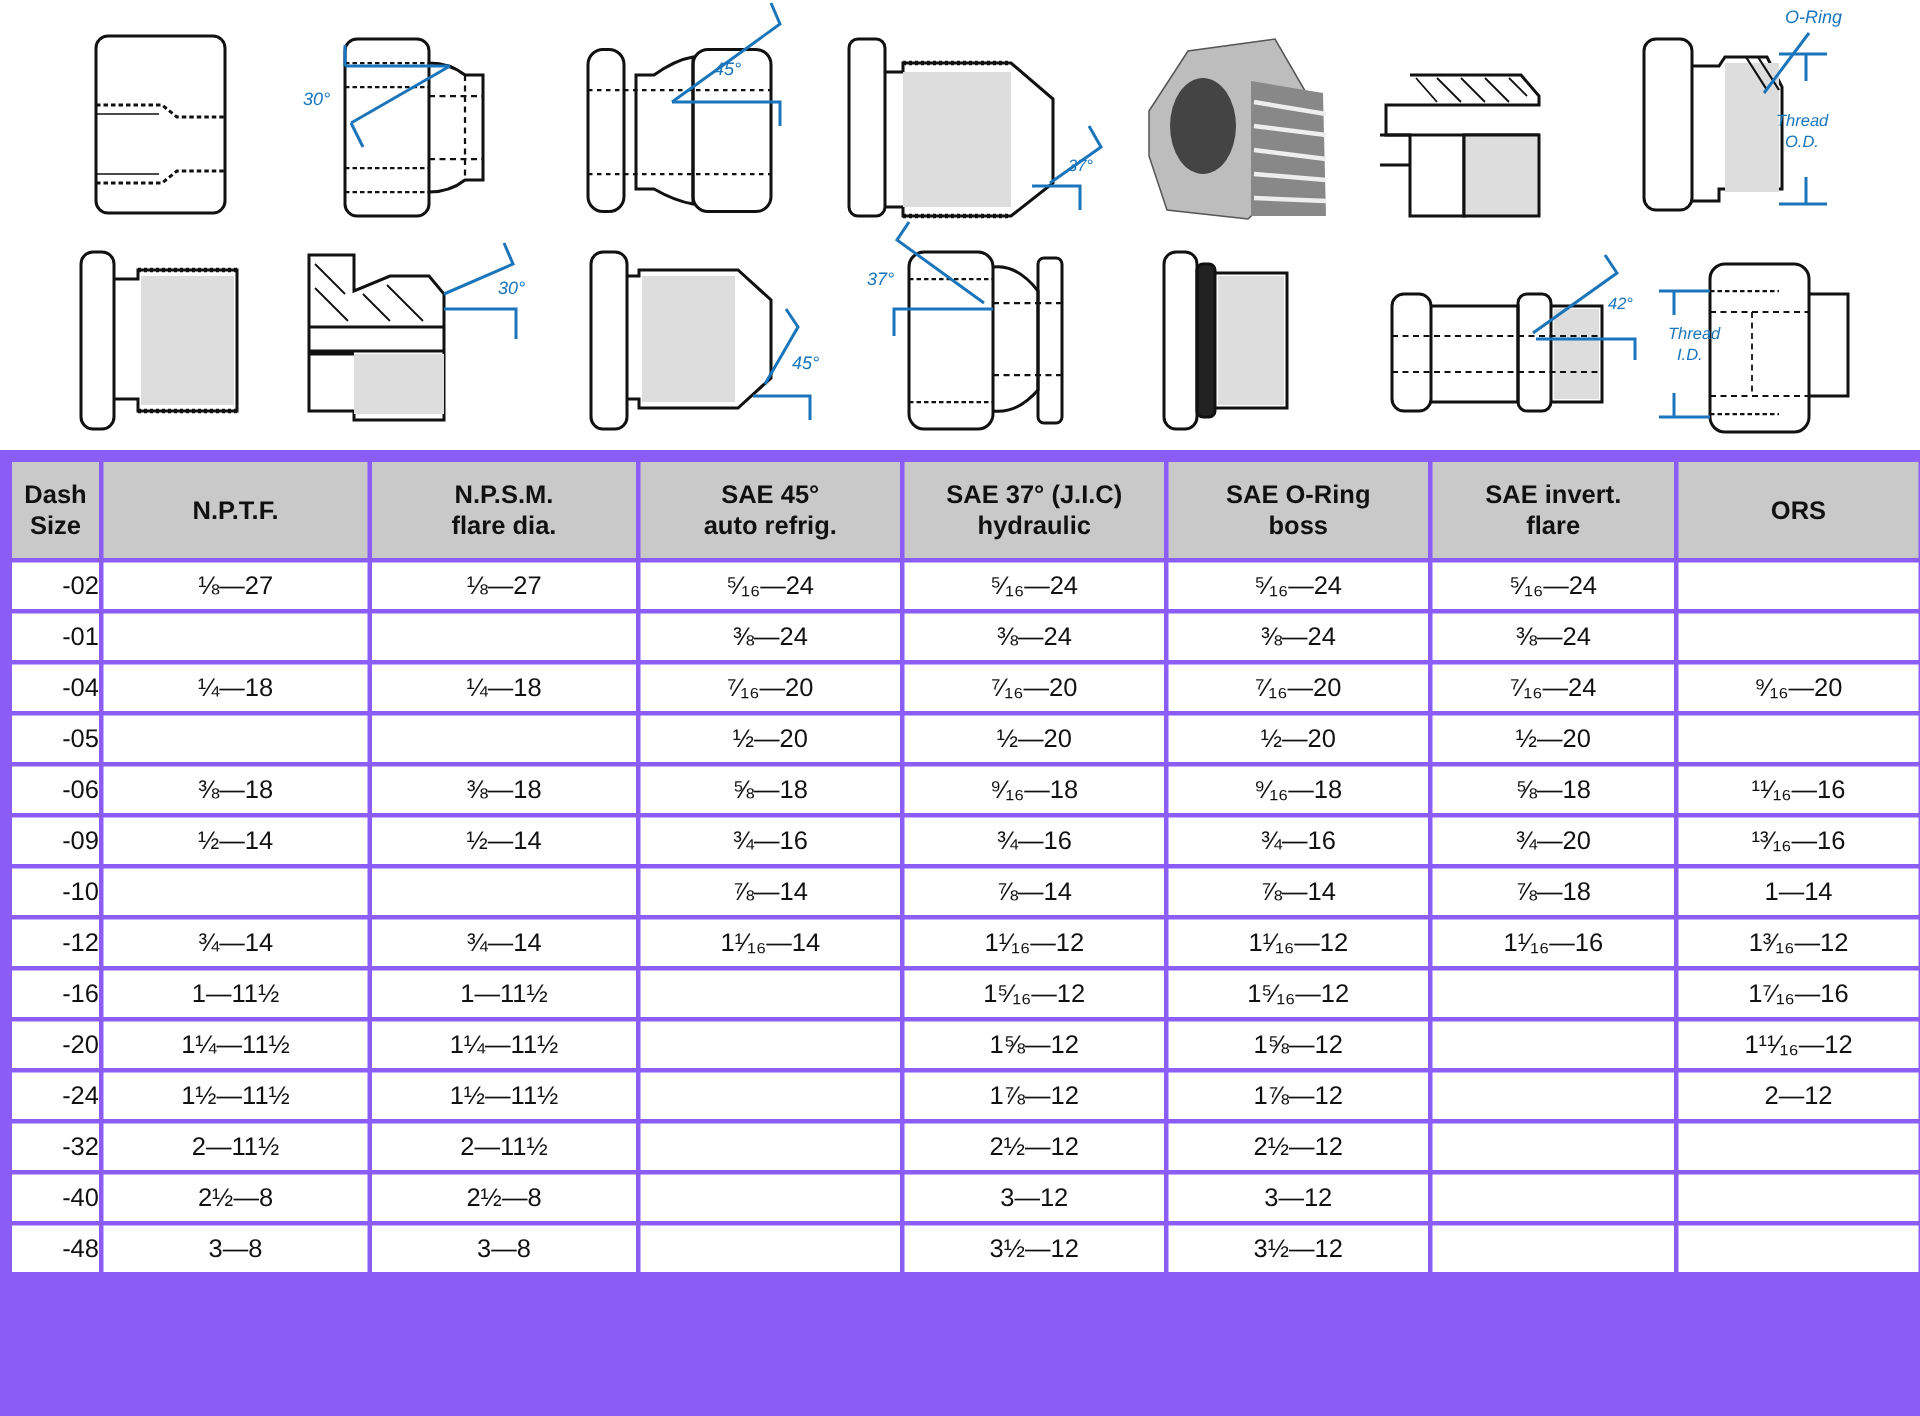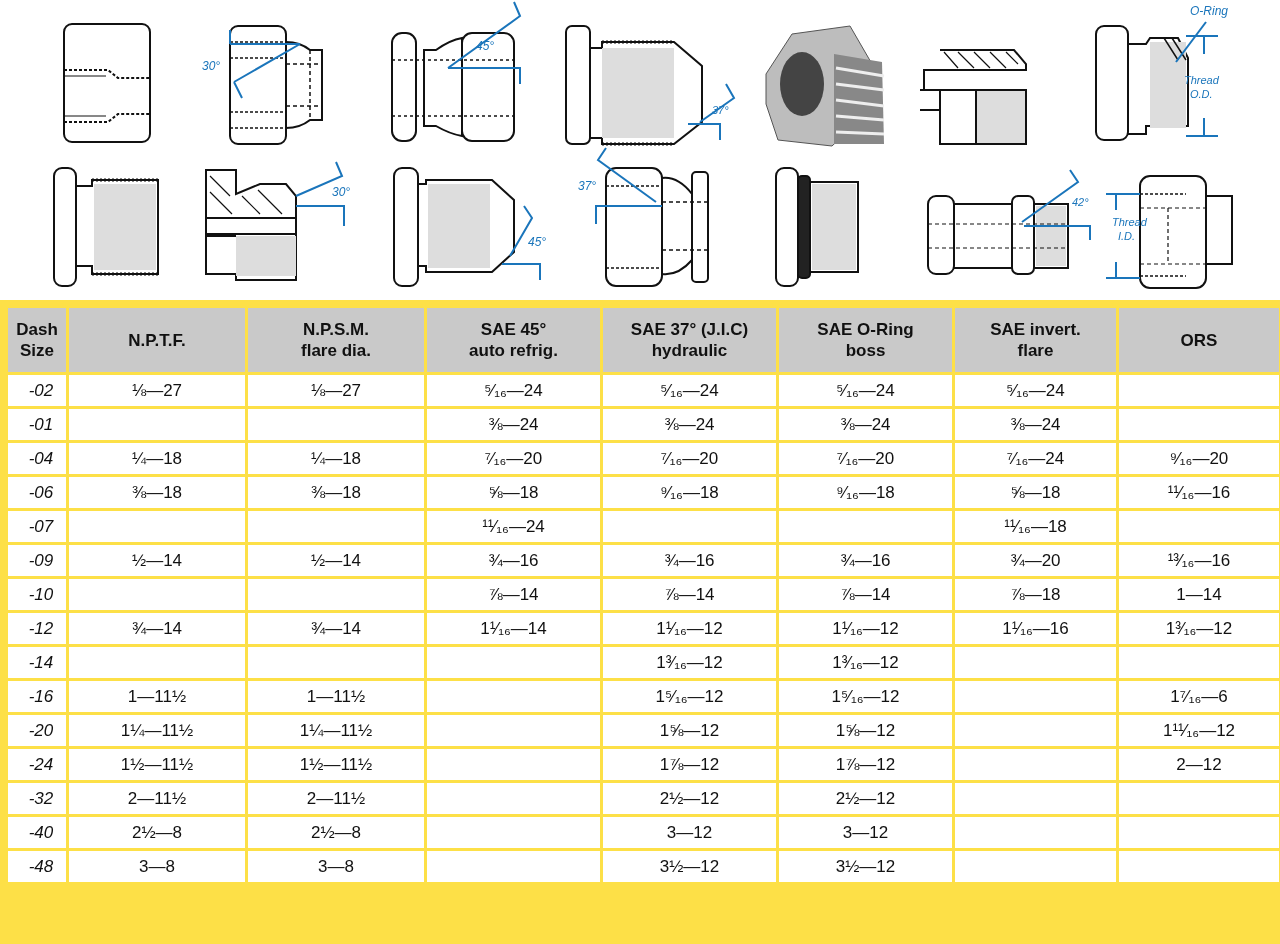--- a/index.html
+++ b/index.html
@@ -1,25 +1,25 @@
 <!DOCTYPE html>
 <html><head>
 <meta charset="utf-8">
 <style>
   html,body{margin:0;padding:0;background:#fff;}
   body{width:1280px;height:944px;overflow:hidden;position:relative;font-family:"Liberation Sans",sans-serif;}
   #diagrams{position:absolute;left:0;top:0;width:1280px;height:300px;background:#fff;}
   .fig{position:absolute;font-style:italic;}
   .fig svg{display:block;overflow:visible;}
-  #table-wrap{position:absolute;left:0;top:300px;width:1280px;height:644px;background:#fde047;}
+  #table-wrap{position:absolute;left:0;top:300px;width:1280px;height:644px;background:#8b5cf6;}
   table{position:absolute;left:5px;top:5px;border-collapse:separate;border-spacing:3px;width:1272px;table-layout:fixed;}
   th{background:#c9c9c9;color:#111;font-weight:bold;font-size:17px;line-height:21px;height:64px;text-align:center;vertical-align:middle;padding:0 2px;}
   th.dash{text-align:center;}
   td{background:#fff;color:#111;font-size:17px;height:31px;text-align:center;vertical-align:middle;padding:0;}
-  td.dash{text-align:center;padding-left:8px;font-style:italic;}
+  td.dash{text-align:right;padding-left:8px;}
 </style>
 </head>
 <body>
 
 <div id="diagrams">
 
   <div class="fig" style="left:62px;top:22px">
     <svg width="92" height="122" viewBox="0 0 92 122">
         <g fill="none" stroke="#111" stroke-width="2">
       <rect x="2" y="2" width="86" height="118" rx="8"></rect>
@@ -262,40 +262,40 @@
           <td class="dash">-04</td>
           <td>¼—18</td>
           <td>¼—18</td>
           <td>⁷⁄₁₆—20</td>
           <td>⁷⁄₁₆—20</td>
           <td>⁷⁄₁₆—20</td>
           <td>⁷⁄₁₆—24</td>
           <td>⁹⁄₁₆—20</td>
         </tr>
         <tr>
+          <td class="dash">-05</td>
+          <td></td>
+          <td></td>
+          <td>½—20</td>
+          <td>½—20</td>
+          <td>½—20</td>
+          <td>½—20</td>
+          <td></td>
+        </tr>
+        <tr>
           <td class="dash">-06</td>
           <td>⅜—18</td>
           <td>⅜—18</td>
           <td>⅝—18</td>
           <td>⁹⁄₁₆—18</td>
           <td>⁹⁄₁₆—18</td>
           <td>⅝—18</td>
           <td>¹¹⁄₁₆—16</td>
         </tr>
         <tr>
-          <td class="dash">-07</td>
-          <td></td>
-          <td></td>
-          <td>¹¹⁄₁₆—24</td>
-          <td></td>
-          <td></td>
-          <td>¹¹⁄₁₆—18</td>
-          <td></td>
-        </tr>
-        <tr>
           <td class="dash">-09</td>
           <td>½—14</td>
           <td>½—14</td>
           <td>¾—16</td>
           <td>¾—16</td>
           <td>¾—16</td>
           <td>¾—20</td>
           <td>¹³⁄₁₆—16</td>
         </tr>
         <tr>
@@ -312,38 +312,28 @@
           <td class="dash">-12</td>
           <td>¾—14</td>
           <td>¾—14</td>
           <td>1¹⁄₁₆—14</td>
           <td>1¹⁄₁₆—12</td>
           <td>1¹⁄₁₆—12</td>
           <td>1¹⁄₁₆—16</td>
           <td>1³⁄₁₆—12</td>
         </tr>
         <tr>
-          <td class="dash">-14</td>
-          <td></td>
-          <td></td>
-          <td></td>
-          <td>1³⁄₁₆—12</td>
-          <td>1³⁄₁₆—12</td>
-          <td></td>
-          <td></td>
-        </tr>
-        <tr>
           <td class="dash">-16</td>
           <td>1—11½</td>
           <td>1—11½</td>
           <td></td>
           <td>1⁵⁄₁₆—12</td>
           <td>1⁵⁄₁₆—12</td>
           <td></td>
-          <td>1⁷⁄₁₆—6</td>
+          <td>1⁷⁄₁₆—16</td>
         </tr>
         <tr>
           <td class="dash">-20</td>
           <td>1¼—11½</td>
           <td>1¼—11½</td>
           <td></td>
           <td>1⅝—12</td>
           <td>1⅝—12</td>
           <td></td>
           <td>1¹¹⁄₁₆—12</td>

